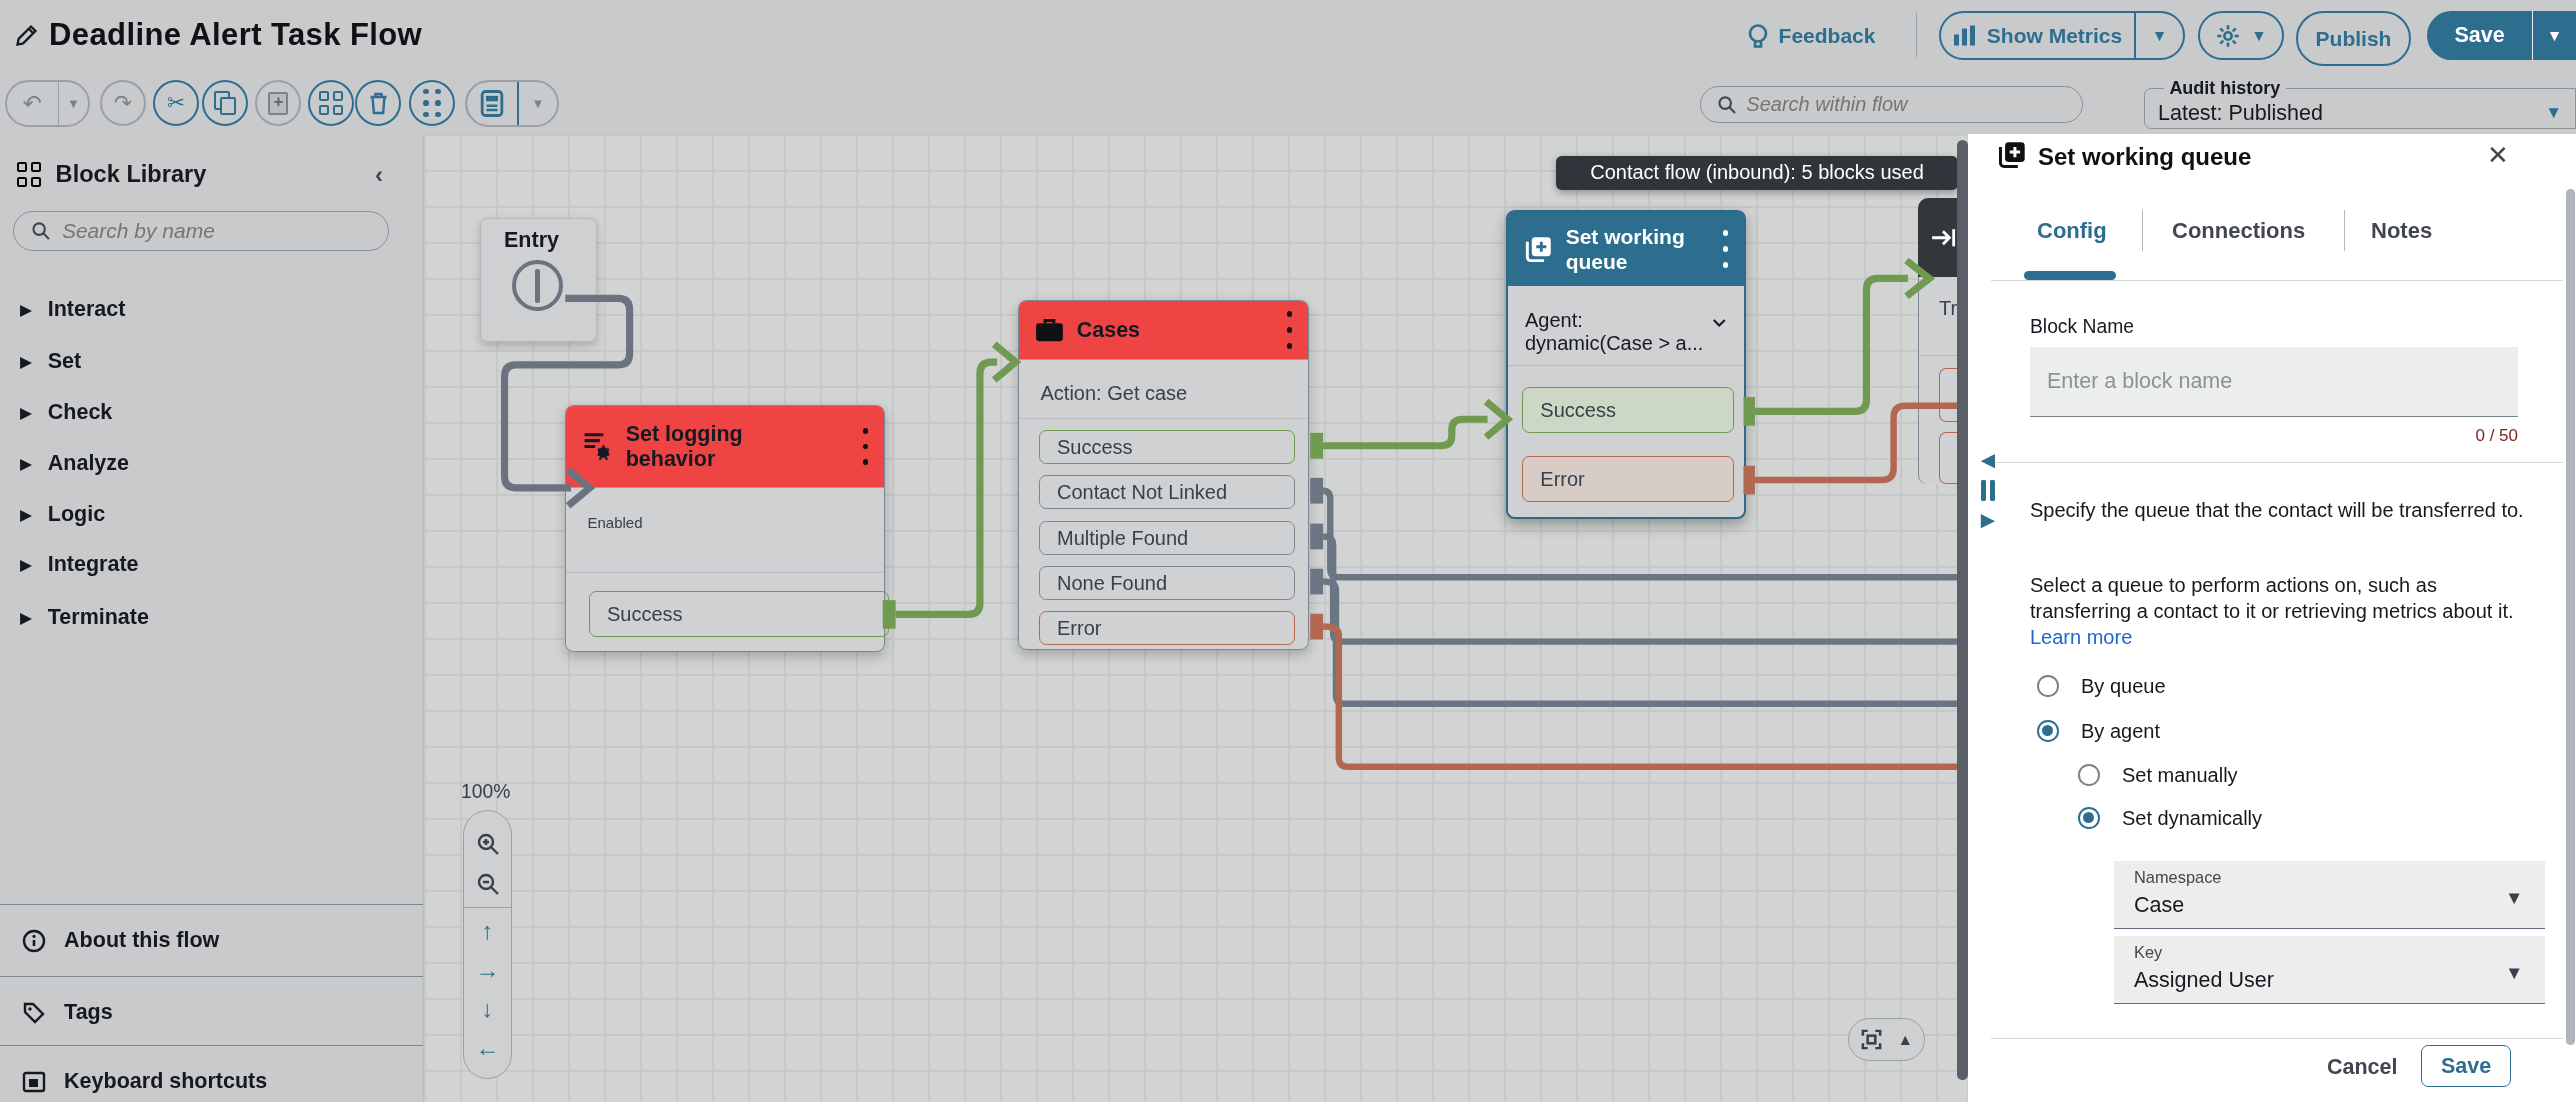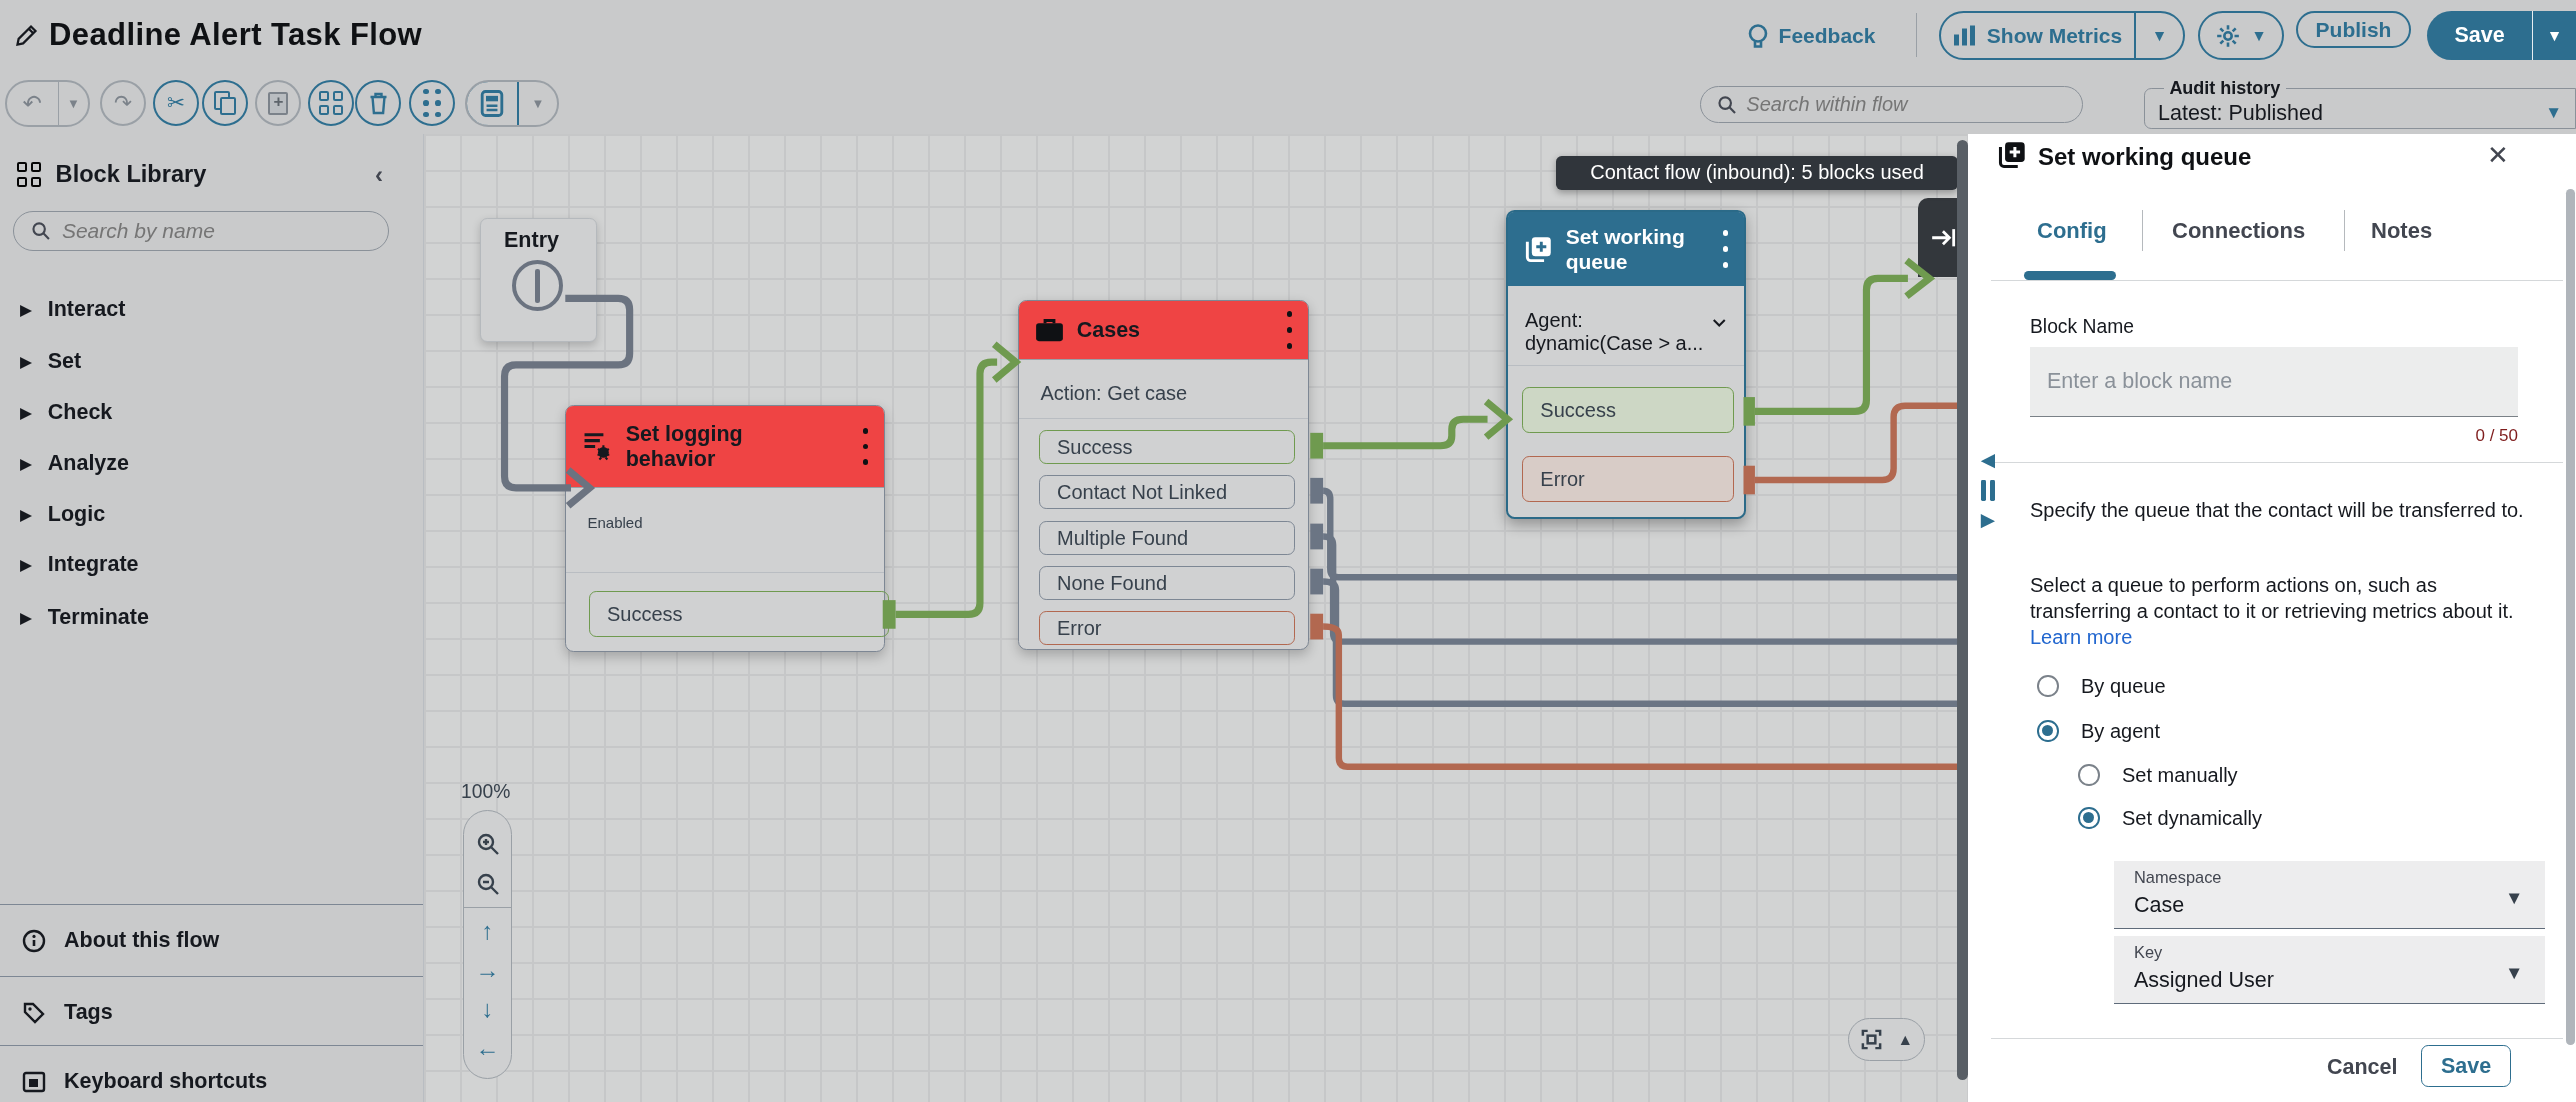--- a/index.html
+++ b/index.html
@@ -10,21 +10,21 @@
   
   #row1 { left:0; top:0; width:2576px; height:66px; }
   .page-title { left:49px; top:17px; font-size:31px; font-weight:bold; color:#0f1114; letter-spacing:0.4px; }
   .feedback { left:1746px; top:21.5px; display:flex; align-items:center; gap:8.6px; color:#2d6e8f; font-size:21px; font-weight:bold; }
   .vsep1 { left:1916px; top:13px; width:1.4px; height:44px; background:#9aa0a6; }
   .pill { border:2.1px solid #2d6e8f; border-radius:30px; color:#2d6e8f; font-weight:bold; font-size:21px; display:flex; align-items:center; justify-content:center; background:transparent; }
   #btn-show-metrics { left:1939px; top:11.4px; width:246px; height:49px; border:2.1px solid #2d6e8f; border-radius:30px; display:flex; }
   #btn-show-metrics .seg1 { flex:1; display:flex; align-items:center; justify-content:center; gap:10px; color:#2d6e8f; font-weight:bold; font-size:21px; border-right:2.1px solid #2d6e8f; }
   #btn-show-metrics .seg2 { width:47px; display:flex; align-items:center; justify-content:center; color:#2d6e8f; font-size:15.7px; }
   #btn-gear { left:2198px; top:11.4px; width:86px; height:49px; gap:10px; }
-  #btn-publish { left:2296px; top:11.4px; width:115px; height:37px; }
+  #btn-publish { left:2296px; top:11.4px; width:115px; height:55px; }
   #btn-save-split { left:2427px; top:11.4px; width:149px; height:49px; background:#2d6e8f; border-radius:30px 0 0 30px; display:flex; }
   #btn-save-split .seg1 { flex:1; display:flex; align-items:center; justify-content:center; color:#fff; font-weight:bold; font-size:21.5px; }
   #btn-save-split .seg2 { width:44px; border-left:1.4px solid #e8eef2; display:flex; align-items:center; justify-content:center; color:#fff; font-size:15.7px; }
 
   
   .tb-circle { top:80px; width:46px; height:46px; border-radius:50%; border:2.1px solid #2d6e8f; color:#2d6e8f; display:flex; align-items:center; justify-content:center; font-size:21.5px; background:transparent; }
   .tb-circle.dis { border-color:#9aa0a6; color:#7b828a; }
   #tb-undo { left:5px; top:80px; width:85px; height:47px; border:2.1px solid #9aa0a6; border-radius:29px; display:flex; }
   #tb-undo .u { flex:1; display:flex; align-items:center; justify-content:center; color:#7b828a; font-size:23px; border-right:1.4px solid #9aa0a6; }
   #tb-undo .d { width:29px; display:flex; align-items:center; justify-content:center; color:#7b828a; font-size:13px; }
@@ -421,20 +421,26 @@
       </div>
   </div>
 
   <div class="abs" style="left:1494px; top:64px; width:57px; height:285px;">
     <div style="height:79px; background:#33373c; border-radius:10px 0 0 0; display:flex; align-items:center; padding-left:13px;">
       <svg width="26" height="21.5" viewBox="0 0 24 20">
           <path d="M1 10h14M11 4l6 6-6 6" fill="none" stroke="#fff" stroke-width="2.6"></path>
           <path d="M21 2v16" stroke="#fff" stroke-width="2.6"></path>
         </svg>
     </div>
+    <div style="height:207px; background:#d0d1d2; border-left:1.4px solid #7d8794; border-bottom-left-radius:8.6px; position:relative;">
+      <div style="padding:20px 0 0 20px; font-size:20px; color:#37414c;">Tr</div>
+      <div style="position:absolute; left:0; top:78px; width:100%; height:1.4px; background:#b9bdc2;"></div>
+      <div class="pill-out red" style="left:20px; top:91px; width:43px; height:54px; border-right:none; border-radius:7.2px 0 0 7.2px;"></div>
+      <div class="pill-out red" style="left:20px; top:155px; width:43px; height:52px; border-right:none; border-radius:7.2px 0 0 7.2px;"></div>
+    </div>
   </div>
 
   <svg id="cvsvg" width="1543" height="968" viewBox="593 188 2157 1354">
 
     <path d="M790 418 H864 Q880 418 880 434 V495 Q880 511 864 511 H721 Q705 511 705 527 V667 Q705 683 721 683 H798" fill="none" stroke="#6b7380" stroke-width="10"></path>
     <polyline points="794,658 824,683 794,708" fill="none" stroke="#6b7380" stroke-width="10"></polyline>
 
     <rect x="1234" y="840" width="18" height="40" fill="#6f9a4f"></rect>
     <path d="M1252 860 H1354 Q1370 860 1370 844 V523 Q1370 507 1386 507 H1394" fill="none" stroke="#6f9a4f" stroke-width="10"></path>
     <polyline points="1390,482 1420,507 1390,532" fill="none" stroke="#6f9a4f" stroke-width="10"></polyline>

